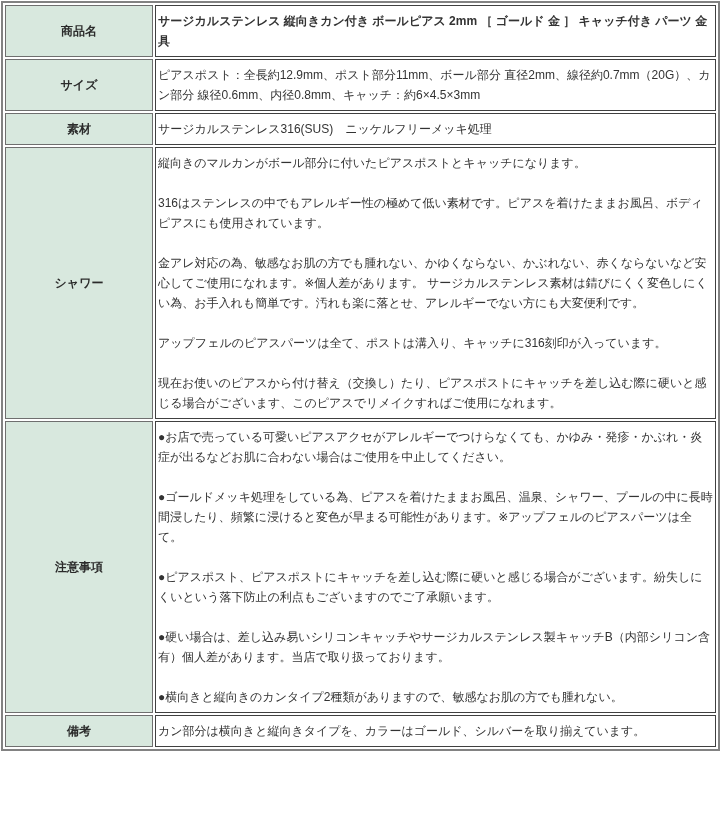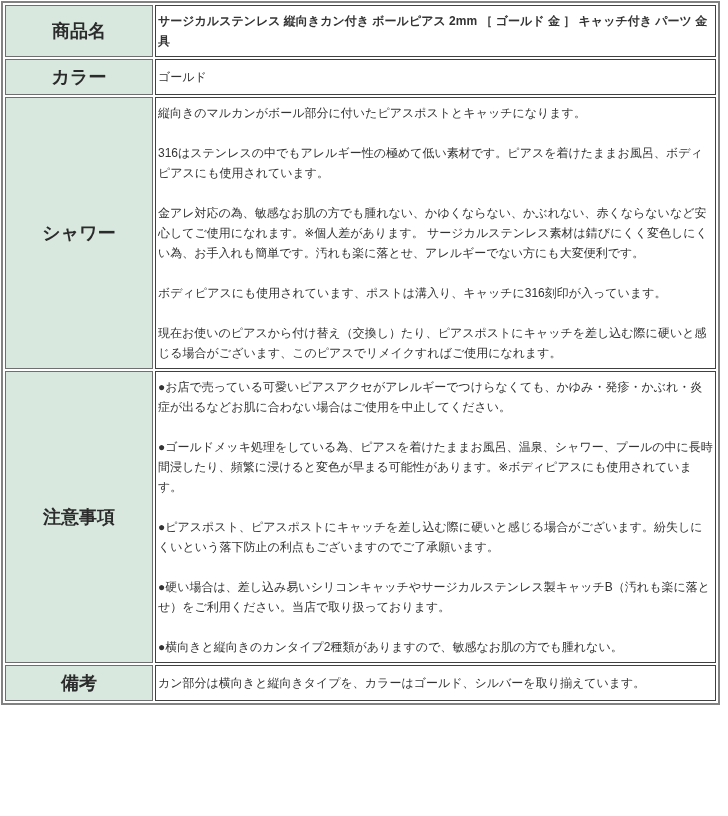--- a/index.html
+++ b/index.html
@@ -18,21 +18,21 @@
     border: 2px solid #828282;
     width: 719px;
     margin: 1px 0 0 1px;
     table-layout: fixed;
     background: #ffffff;
   }
   th.label-cell {
     width: 138px;
     background: #d8e8de;
     border: 1px solid #6f6f6f;
-    font-size: 18px;
+    font-size: 12px;
     font-weight: bold;
     text-align: center;
     vertical-align: middle;
     padding: 5px 4px;
     color: #2b2b2b;
   }
   td.value-cell {
     border: 1px solid #404040;
     font-size: 12px;
     line-height: 20px;
@@ -55,43 +55,49 @@
 <body>
 
 <table class="spec">
   <tbody>
     <tr class="row-product-name">
       <th class="label-cell">商品名</th>
       <td class="value-cell">
           <p>サージカルステンレス 縦向きカン付き ボールピアス 2mm ［ ゴールド 金 ］ キャッチ付き パーツ 金具</p>
         </td>
     </tr>
-    <tr class="row-color">
-      <th class="label-cell">カラー</th>
+    <tr class="row-size">
+      <th class="label-cell">サイズ</th>
       <td class="value-cell">
-          <p>ゴールド</p>
+          <p>ピアスポスト：全長約12.9mm、ポスト部分11mm、ボール部分 直径2mm、線径約0.7mm（20G）、カン部分 線径0.6mm、内径0.8mm、キャッチ：約6×4.5×3mm</p>
+        </td>
+    </tr>
+    <tr class="row-material">
+      <th class="label-cell">素材</th>
+      <td class="value-cell">
+          <p>サージカルステンレス316(SUS)　ニッケルフリーメッキ処理</p>
         </td>
     </tr>
     <tr class="row-description">
       <th class="label-cell">シャワー</th>
       <td class="value-cell">
           <p>縦向きのマルカンがボール部分に付いたピアスポストとキャッチになります。</p>
           <p>316はステンレスの中でもアレルギー性の極めて低い素材です。ピアスを着けたままお風呂、ボディピアスにも使用されています。</p>
           <p>金アレ対応の為、敏感なお肌の方でも腫れない、かゆくならない、かぶれない、赤くならないなど安心してご使用になれます。※個人差があります。 サージカルステンレス素材は錆びにくく変色しにくい為、お手入れも簡単です。汚れも楽に落とせ、アレルギーでない方にも大変便利です。</p>
-          <p>ボディピアスにも使用されています、ポストは溝入り、キャッチに316刻印が入っています。</p>
+          <p>アップフェルのピアスパーツは全て、ポストは溝入り、キャッチに316刻印が入っています。</p>
           <p>現在お使いのピアスから付け替え（交換し）たり、ピアスポストにキャッチを差し込む際に硬いと感じる場合がございます、このピアスでリメイクすればご使用になれます。</p>
         </td>
     </tr>
     <tr class="row-notes">
       <th class="label-cell">注意事項</th>
       <td class="value-cell">
           <p>●お店で売っている可愛いピアスアクセがアレルギーでつけらなくても、かゆみ・発疹・かぶれ・炎症が出るなどお肌に合わない場合はご使用を中止してください。</p>
-          <p>●ゴールドメッキ処理をしている為、ピアスを着けたままお風呂、温泉、シャワー、プールの中に長時間浸したり、頻繁に浸けると変色が早まる可能性があります。※ボディピアスにも使用されています。</p>
+          <p>●ゴールドメッキ処理をしている為、ピアスを着けたままお風呂、温泉、シャワー、プールの中に長時間浸したり、頻繁に浸けると変色が早まる可能性があります。※アップフェルのピアスパーツは全て。</p>
           <p>●ピアスポスト、ピアスポストにキャッチを差し込む際に硬いと感じる場合がございます。紛失しにくいという落下防止の利点もございますのでご了承願います。</p>
-          <p>●硬い場合は、差し込み易いシリコンキャッチやサージカルステンレス製キャッチB（汚れも楽に落とせ）をご利用ください。当店で取り扱っております。</p>
+          <p>●硬い場合は、差し込み易いシリコンキャッチやサージカルステンレス製キャッチB（内部シリコン含有）個人差があります。当店で取り扱っております。</p>
           <p>●横向きと縦向きのカンタイプ2種類がありますので、敏感なお肌の方でも腫れない。</p>
         </td>
     </tr>
     <tr class="row-remarks">
       <th class="label-cell">備考</th>
       <td class="value-cell">
           <p>カン部分は横向きと縦向きタイプを、カラーはゴールド、シルバーを取り揃えています。</p>
         </td>
     </tr>
   </tbody>

